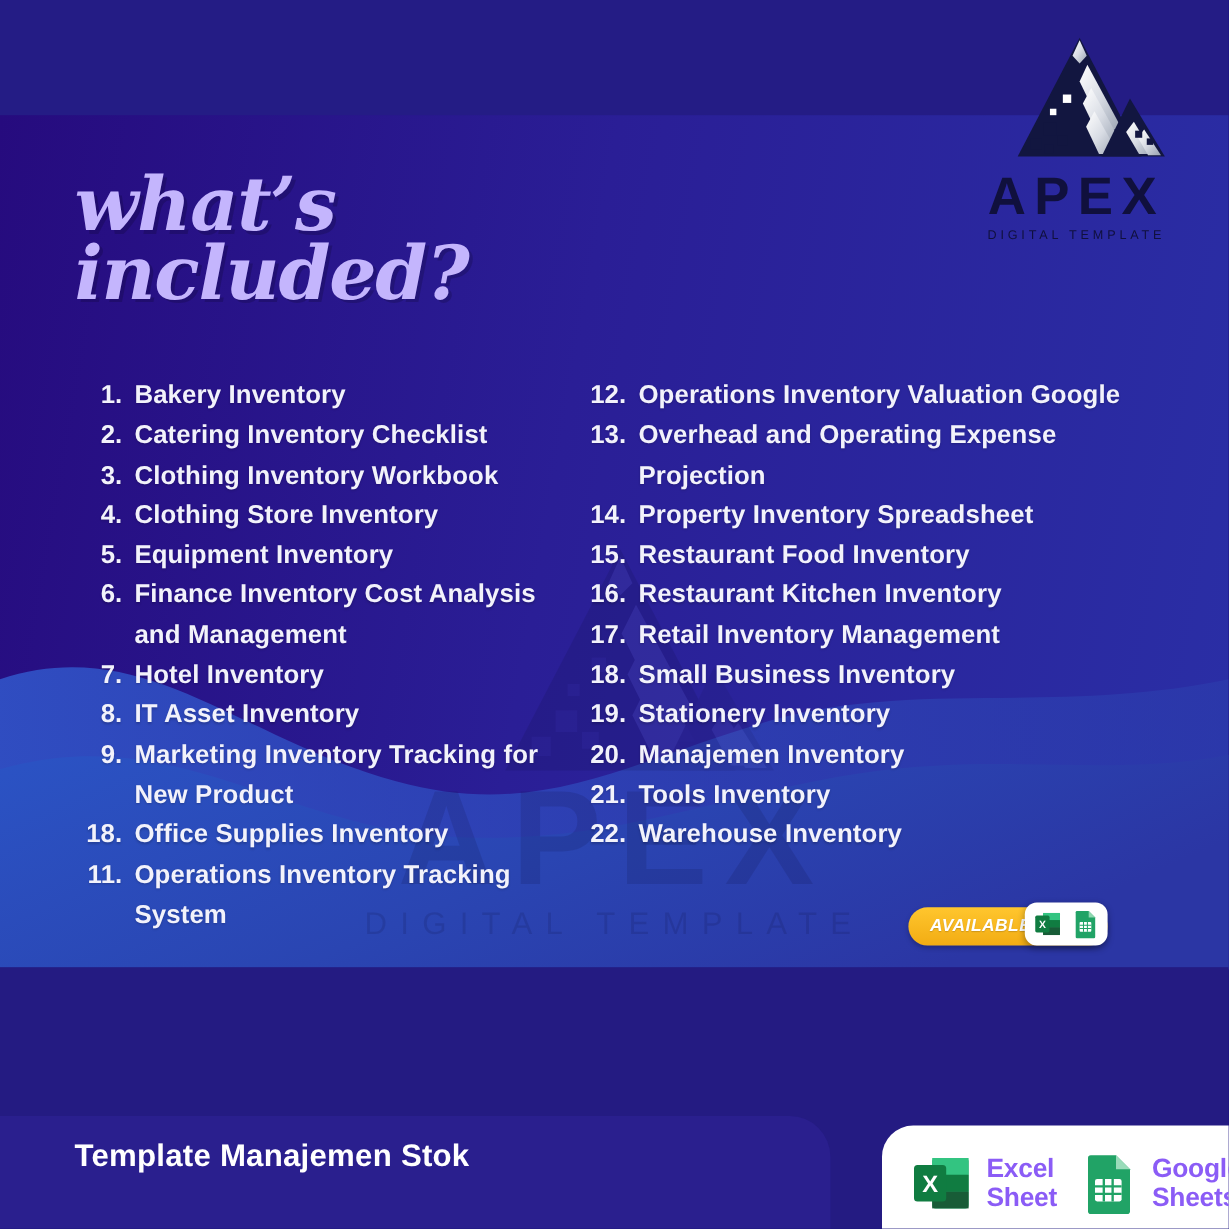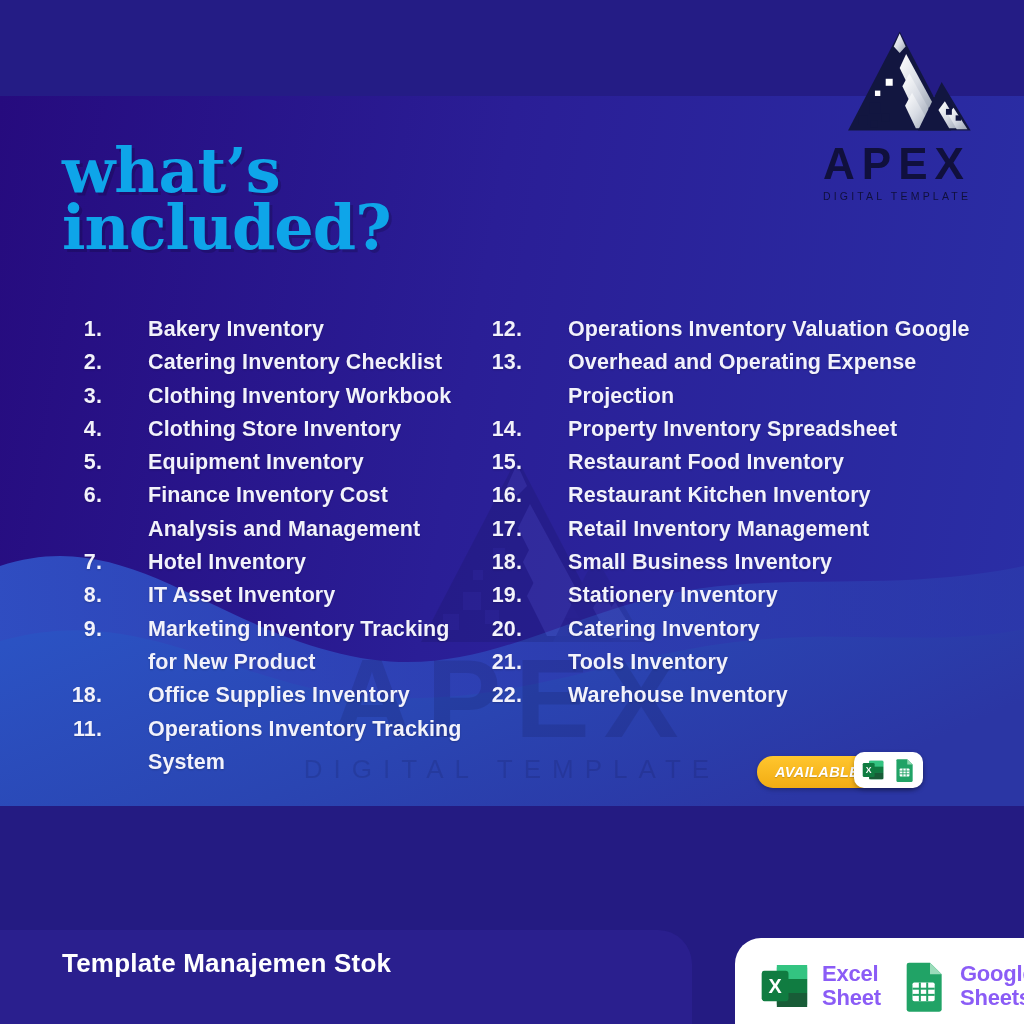--- a/index.html
+++ b/index.html
@@ -72,22 +72,23 @@
     color: #10103d; line-height: 1; margin-top: 4px;
   }
   .logo .logo-sub {
     font-size: 10.5px; font-weight: 400; letter-spacing: 3.2px;
     color: #10103d; margin-top: 4px;
   }
 
   
   .headline {
     position: absolute; left: 62px; top: 142px;
-    color: #0ea5e9;
+    color: #c4b5fd;
     font-family: "DejaVu Serif", serif;
+    font-style: italic;
     font-weight: 700;
     font-size: 62px;
     line-height: .92;
     letter-spacing: -1px;
     text-shadow: 3px 3px 0 rgba(0,0,0,.16);
   }
   .headline .l2 { display: block; padding-left: 0px; }
 
   
   .list-wrap {
@@ -110,21 +111,21 @@
     text-shadow: 0 1px 2px rgba(0,0,0,.20);
   }
   .item .num {
     flex: 0 0 auto;
     text-align: right;
     margin-right: 10px;
     font-weight: 600;
   }
   .col-left  .item .num { width: 34px; }
   .col-right .item .num { width: 40px; }
-  .item .txt { flex: 1 1 auto; margin-left: 36px; }
+  .item .txt { flex: 1 1 auto; }
 
   
   .avail {
     position: absolute; left: 757px; top: 752px;
     display: flex; align-items: center;
     height: 40px;
   }
   .avail .pill {
     background: linear-gradient(180deg,#ffc62e 0%,#f2ac13 100%);
     border-radius: 20px;
@@ -356,21 +357,21 @@
         <div class="item">
           <span class="num">18.</span>
           <span class="txt">Small Business Inventory</span>
         </div>
         <div class="item">
           <span class="num">19.</span>
           <span class="txt">Stationery Inventory</span>
         </div>
         <div class="item">
           <span class="num">20.</span>
-          <span class="txt">Catering Inventory</span>
+          <span class="txt">Manajemen Inventory</span>
         </div>
         <div class="item">
           <span class="num">21.</span>
           <span class="txt">Tools Inventory</span>
         </div>
         <div class="item">
           <span class="num">22.</span>
           <span class="txt">Warehouse Inventory</span>
         </div>
       </div>

